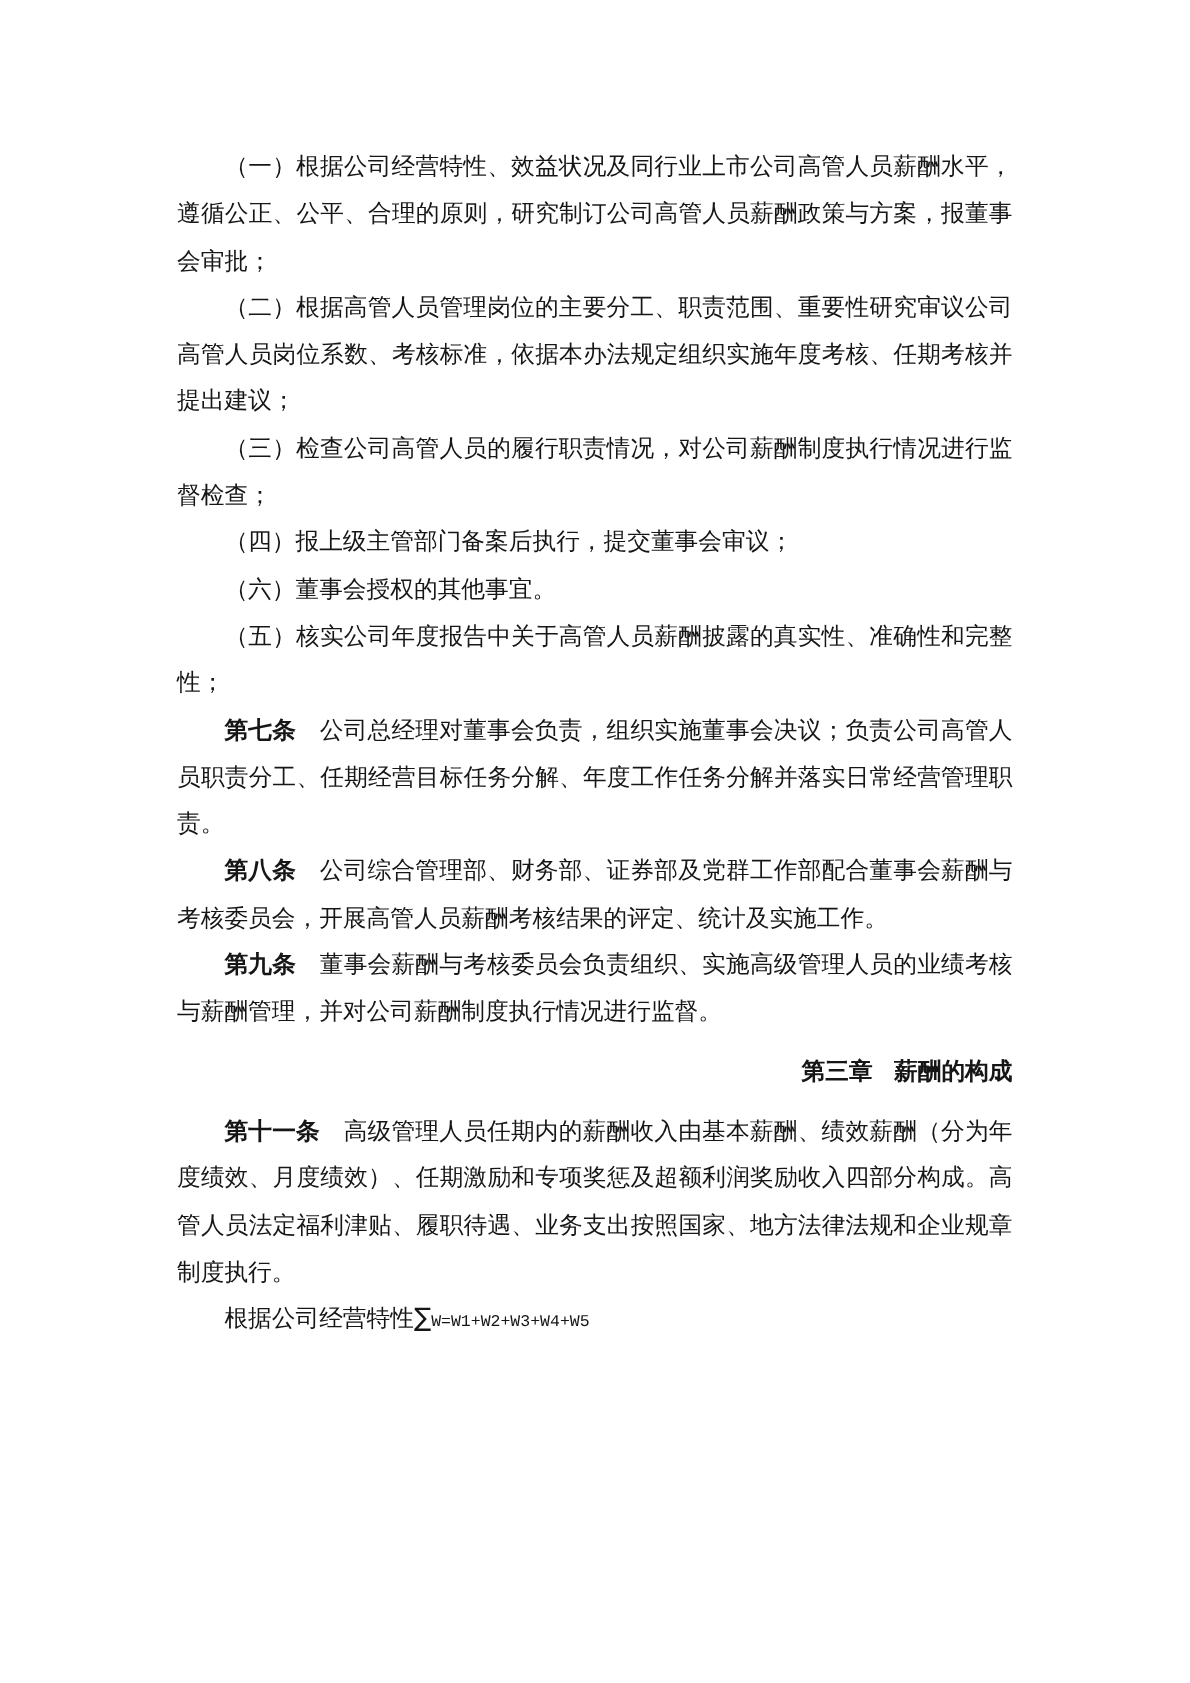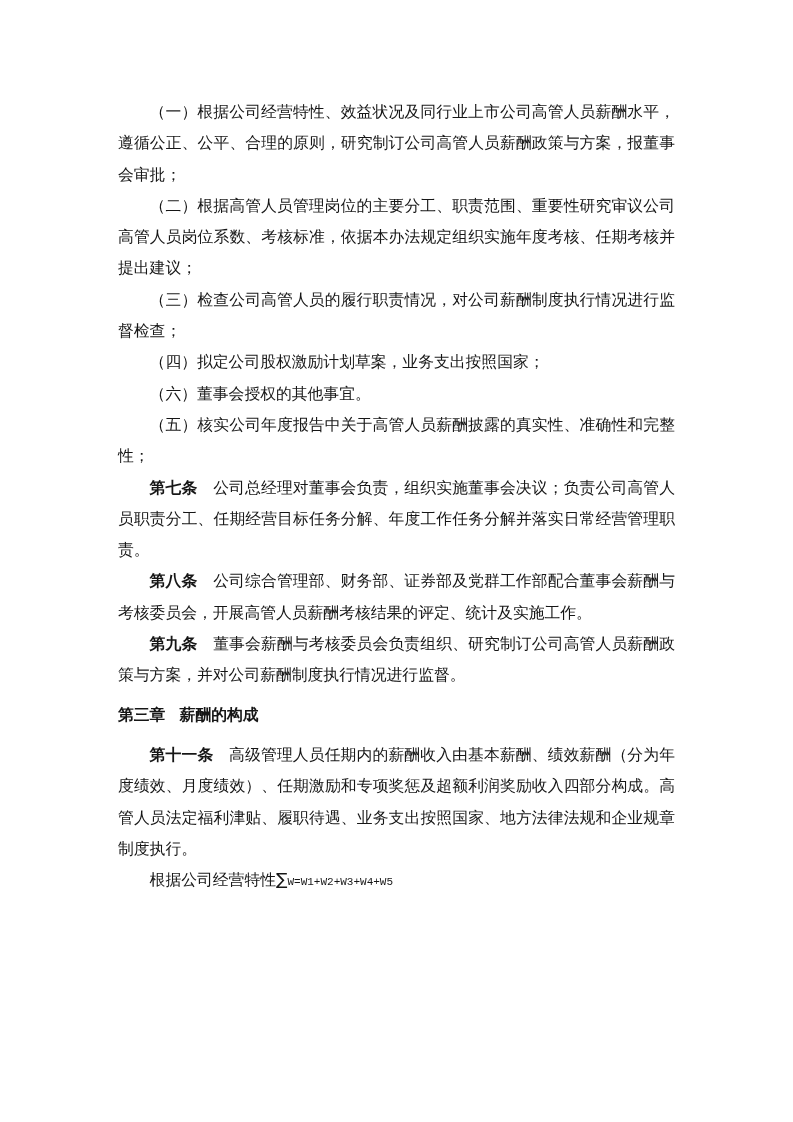--- a/index.html
+++ b/index.html
@@ -39,21 +39,21 @@
     text-indent: 2em;
   }
   .lead {
     font-weight: bold;
     margin-right: 1em;
   }
   p.chapter {
     margin: 8px 0 9px 0;
     padding: 0;
     text-indent: 0;
-    text-align: left;
+    text-align: right;
     font-weight: bold;
   }
   .chapter-title {
     margin-left: 0.9em;
   }
   .sigma {
     font-family: "DejaVu Sans", sans-serif;
     font-size: 17px;
   }
   .mono {
@@ -63,29 +63,29 @@
 </style>
 </head>
 <body>
 
 <div class="page">
   <div class="content">
 
     <p class="para">（一）根据公司经营特性、效益状况及同行业上市公司高管人员薪酬水平，遵循公正、公平、合理的原则，研究制订公司高管人员薪酬政策与方案，报董事会审批；</p>
     <p class="para">（二）根据高管人员管理岗位的主要分工、职责范围、重要性研究审议公司高管人员岗位系数、考核标准，依据本办法规定组织实施年度考核、任期考核并提出建议；</p>
     <p class="para">（三）检查公司高管人员的履行职责情况，对公司薪酬制度执行情况进行监督检查；</p>
-    <p class="para">（四）拟定公司股权激励计划草案，业务支出按照国家；</p>
+    <p class="para">（四）报上级主管部门备案后执行，提交董事会审议；</p>
     <p class="para">（六）董事会授权的其他事宜。</p>
     <p class="para">（五）核实公司年度报告中关于高管人员薪酬披露的真实性、准确性和完整性；</p>
 
     <p class="para"><span class="lead">第七条</span><span>公司总经理对董事会负责，组织实施董事会决议；负责公司高管人员职责分工、任期经营目标任务分解、年度工作任务分解并落实日常经营管理职责。</span></p>
 
     <p class="para"><span class="lead">第八条</span><span>公司综合管理部、财务部、证券部及党群工作部配合董事会薪酬与考核委员会，开展高管人员薪酬考核结果的评定、统计及实施工作。</span></p>
 
-    <p class="para"><span class="lead">第九条</span><span>董事会薪酬与考核委员会负责组织、研究制订公司高管人员薪酬政策与方案，并对公司薪酬制度执行情况进行监督。</span></p>
+    <p class="para"><span class="lead">第九条</span><span>董事会薪酬与考核委员会负责组织、实施高级管理人员的业绩考核与薪酬管理，并对公司薪酬制度执行情况进行监督。</span></p>
 
 
     <p class="chapter"><span>第三章</span><span class="chapter-title">薪酬的构成</span></p>
 
     <p class="para"><span class="lead">第十一条</span><span>高级管理人员任期内的薪酬收入由基本薪酬、绩效薪酬（分为年度绩效、月度绩效）、任期激励和专项奖惩及超额利润奖励收入四部分构成。高管人员法定福利津贴、履职待遇、业务支出按照国家、地方法律法规和企业规章制度执行。</span></p>
 
     <p class="para"><span>根据公司经营特性</span><span class="sigma">∑</span><span class="mono">W=W1+W2+W3+W4+W5</span></p>
 
   </div>
 </div>

